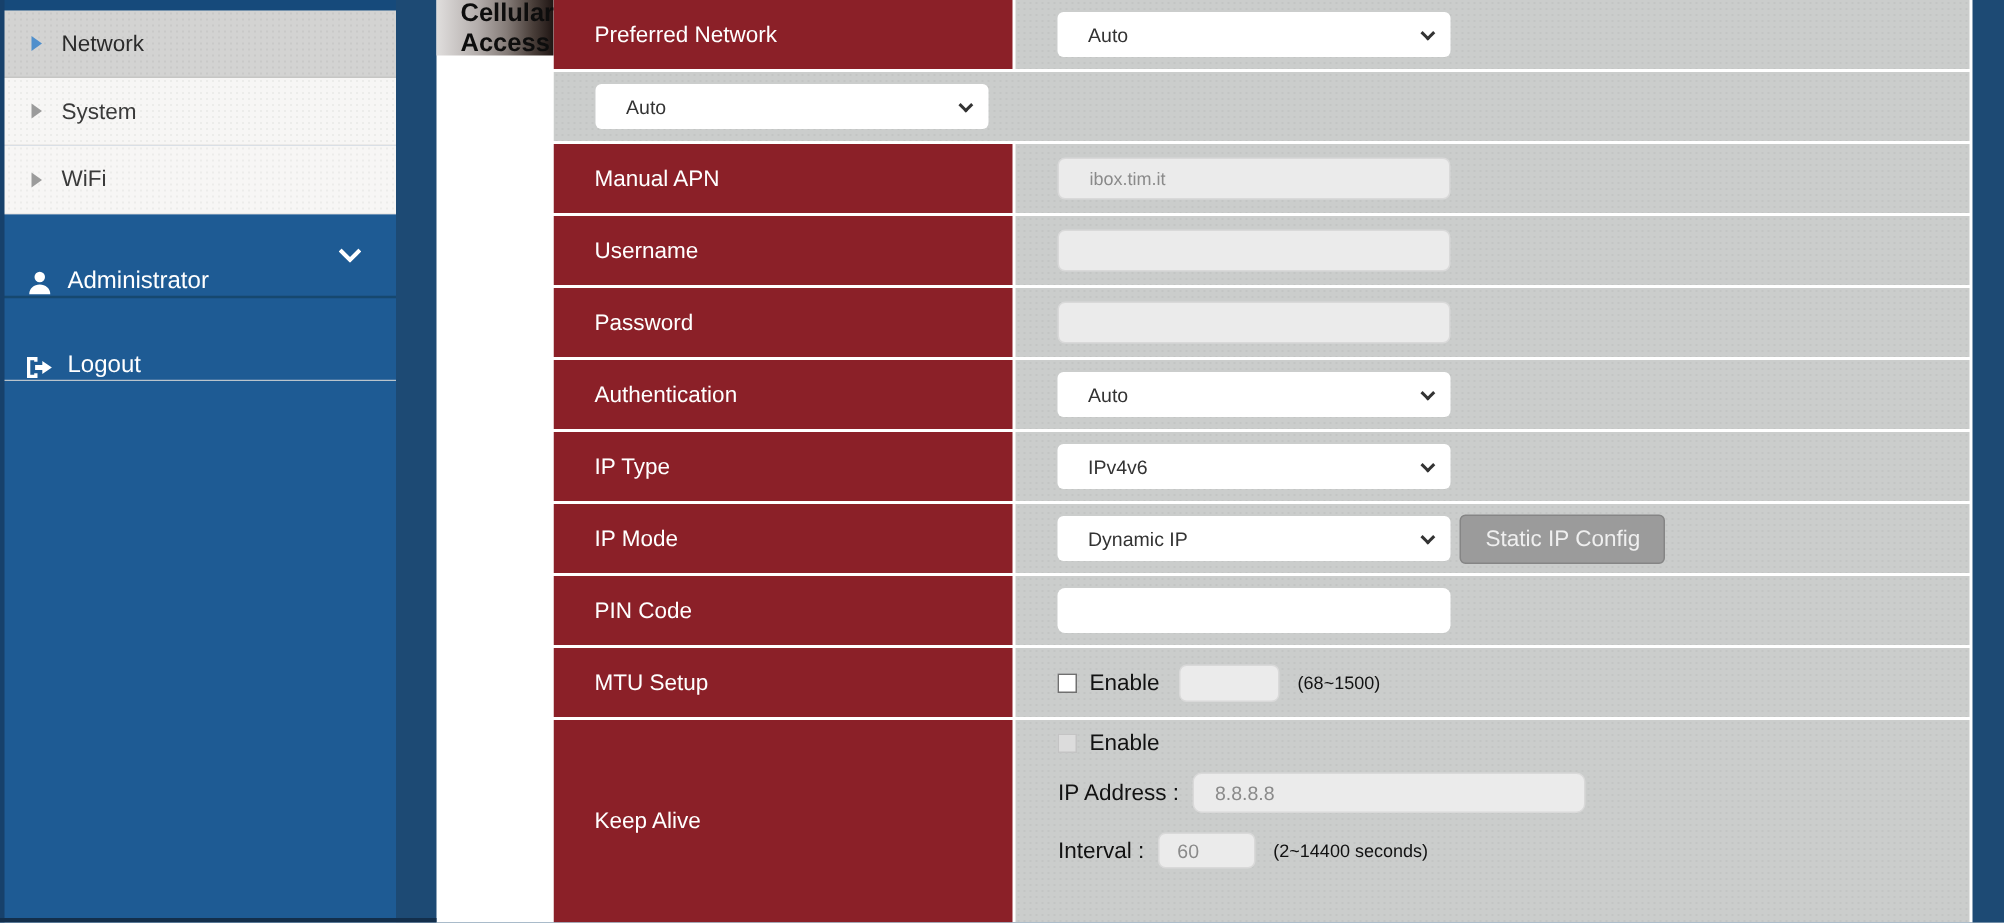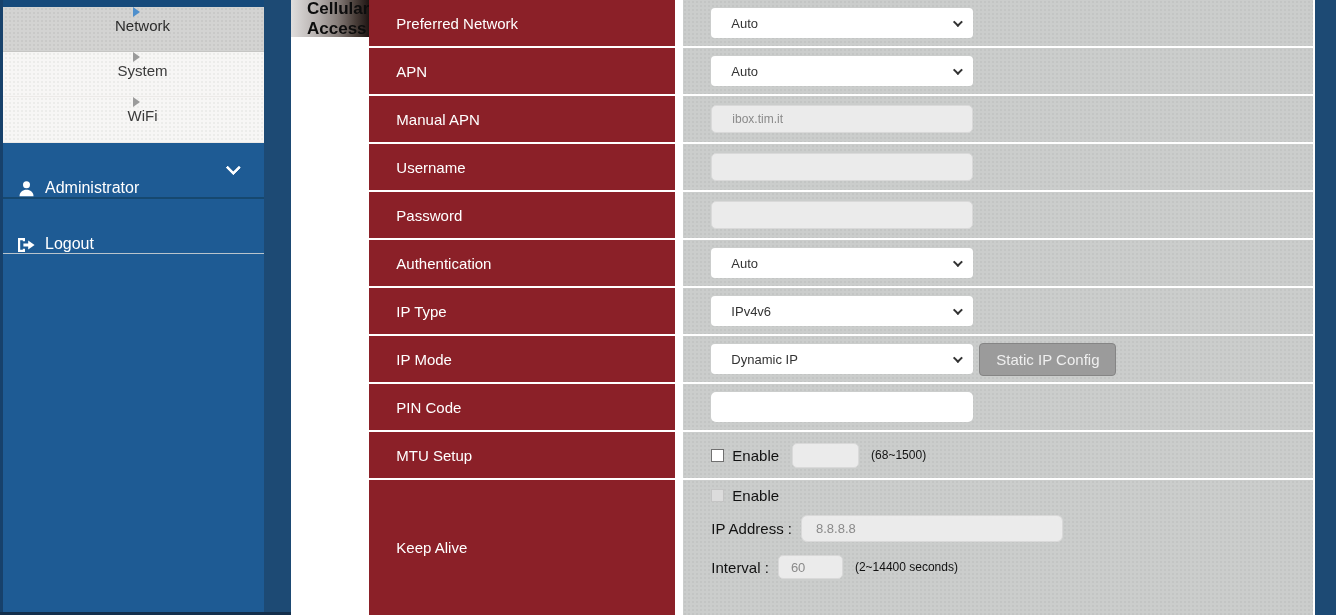--- a/index.html
+++ b/index.html
@@ -17,21 +17,21 @@
   }
   .sidebar-topstrip { height:7px; background:#164a7b; }
   .nav-item {
     display:flex; align-items:center;
     height:45px; padding-left:21px;
     background:#f7f6f5;
     background-image:radial-gradient(circle, #ececea 1px, transparent 1px);
     background-size:4px 4px;
     border-bottom:1px solid #eceae8;
     cursor:pointer;
-    font-size:15px; color:#3a3a3a;flex-direction:column;
+    font-size:15px; color:#3a3a3a;
   }
   .nav-item.active {
     background:#d3d3d2;
     background-image:radial-gradient(circle, #c9c9c8 1px, transparent 1px);
     background-size:4px 4px;
     border-bottom:1px solid #c6c6c4;
     color:#2b2b2b;
   }
   .nav-item.wifi { height:46px; }
   .tri {
@@ -76,21 +76,21 @@
     background:linear-gradient(to right, #e0dedd 0%, #b4aeac 35%, #857c78 60%, #4a3f3a 82%, #1f1513 100%);
     display:flex; align-items:center; padding-left:16px;
     margin-bottom:3px;
   }
   .title-bar .title { font-size:17px; font-weight:bold; color:#0d0d0d; }
 
   .rows { flex:1; display:flex; flex-direction:column; padding-right:2px; overflow:hidden; }
   .row { display:flex; height:46px; flex:0 0 46px; margin-bottom:2px; }
   .row.grow { flex:1 1 auto; height:auto; margin-bottom:0; }
   .row-label {
-    width:306px; flex:0 0 306px; margin-right:8px;
+    width:306px; flex:0 0 306px; margin-right:2px;
     background:#8b2028;
     display:flex; align-items:center; padding-left:27px;
     color:#fff; font-size:15px;
   }
   .row-value {
     flex:1;
     background:#cbcdcc;
     background-image:radial-gradient(circle, #c3c5c4 1px, transparent 1px);
     background-size:4px 4px;
     display:flex; align-items:center; padding-left:28px;
@@ -196,21 +196,20 @@
       <div class="row-label">Preferred Network</div>
       <div class="row-value">
         <div class="select-box">
           <span>Auto</span>
           <span class="chev-down-dark"></span>
         </div>
       </div>
     </div>
 
     <div class="row">
-      <div class="row-label">APN</div>
       <div class="row-value">
         <div class="select-box">
           <span>Auto</span>
           <span class="chev-down-dark"></span>
         </div>
       </div>
     </div>
 
     <div class="row">
       <div class="row-label">Manual APN</div>

